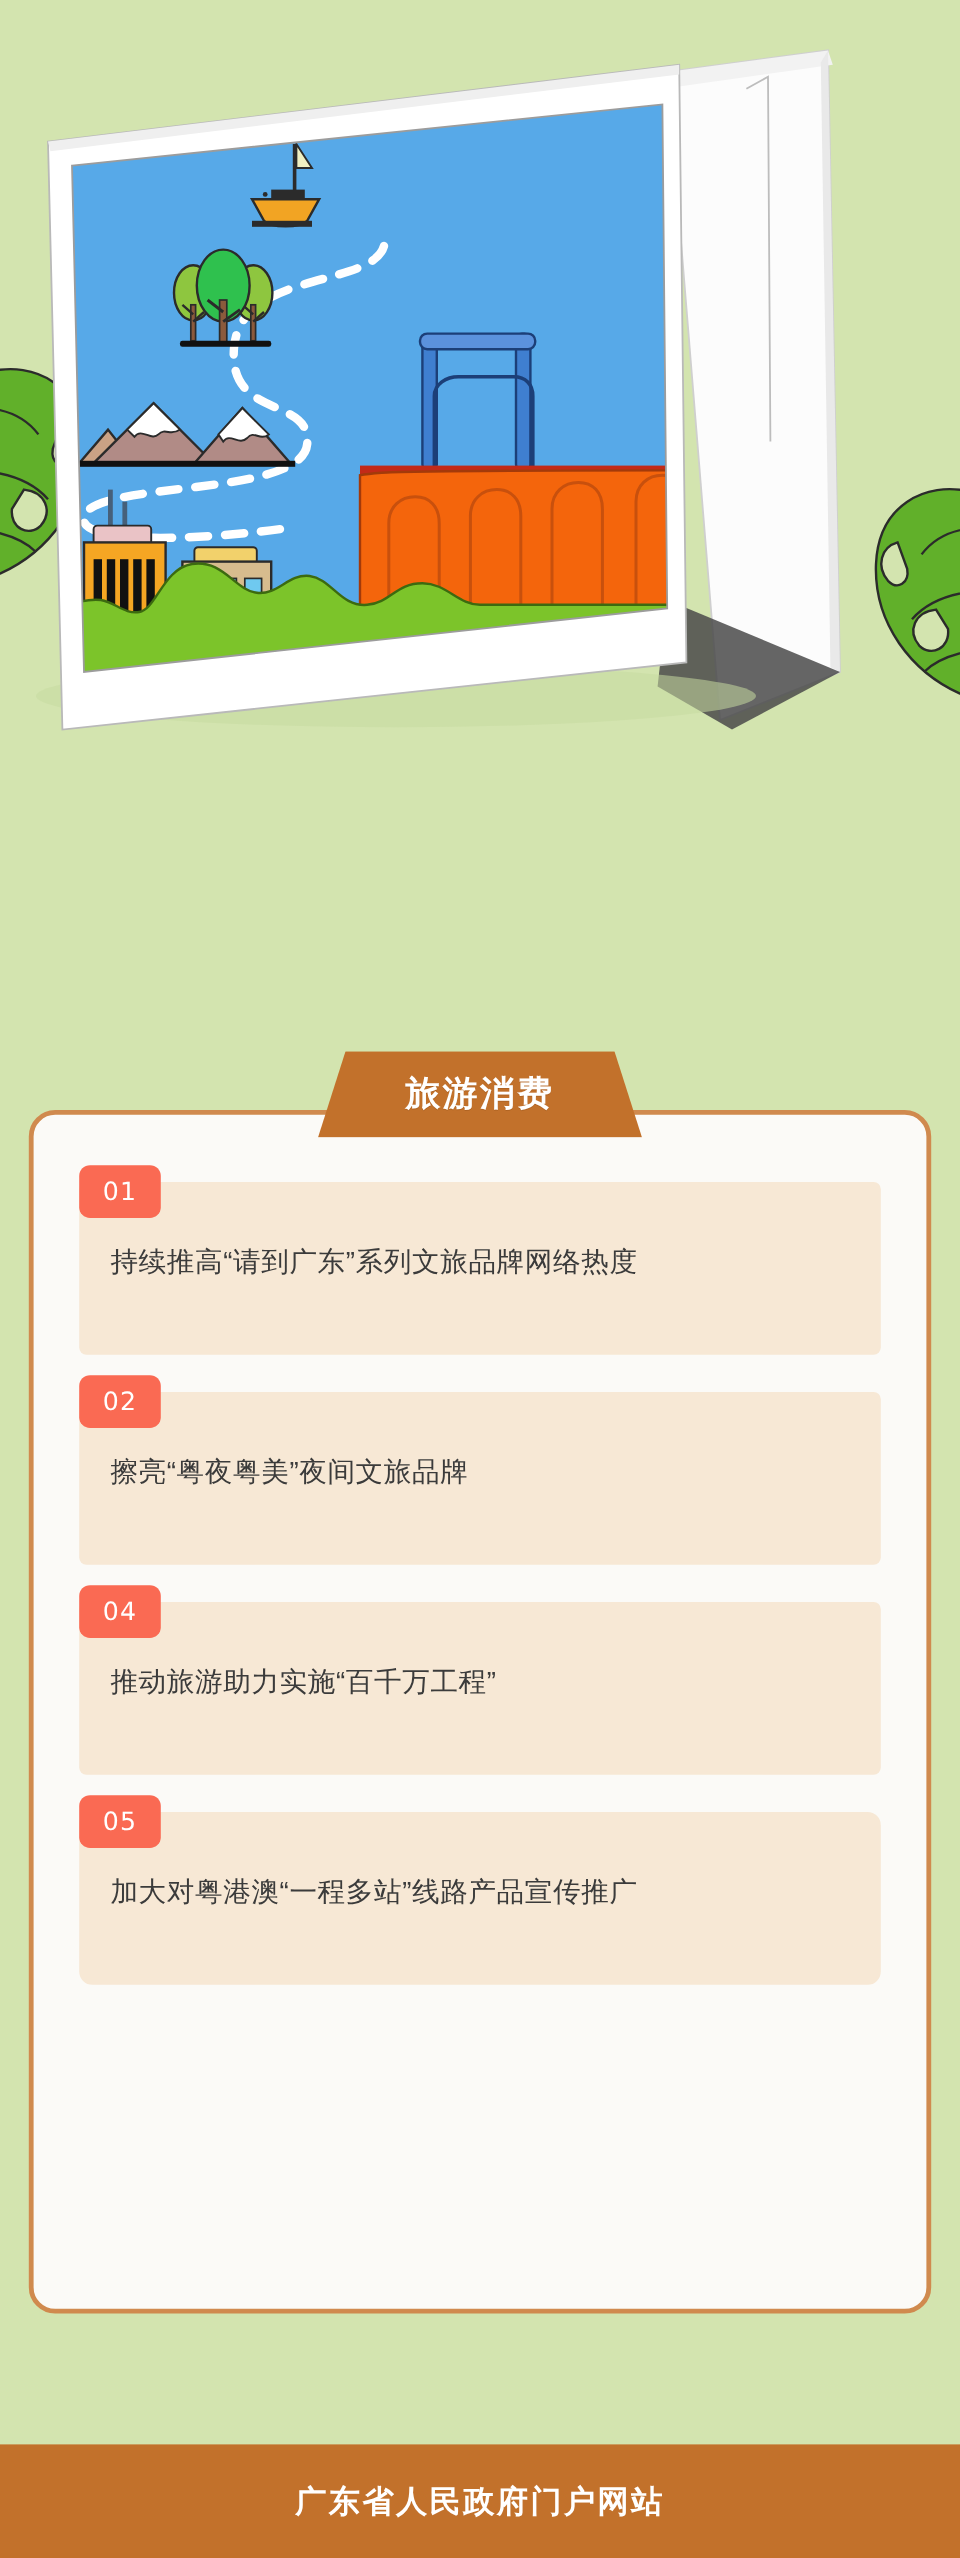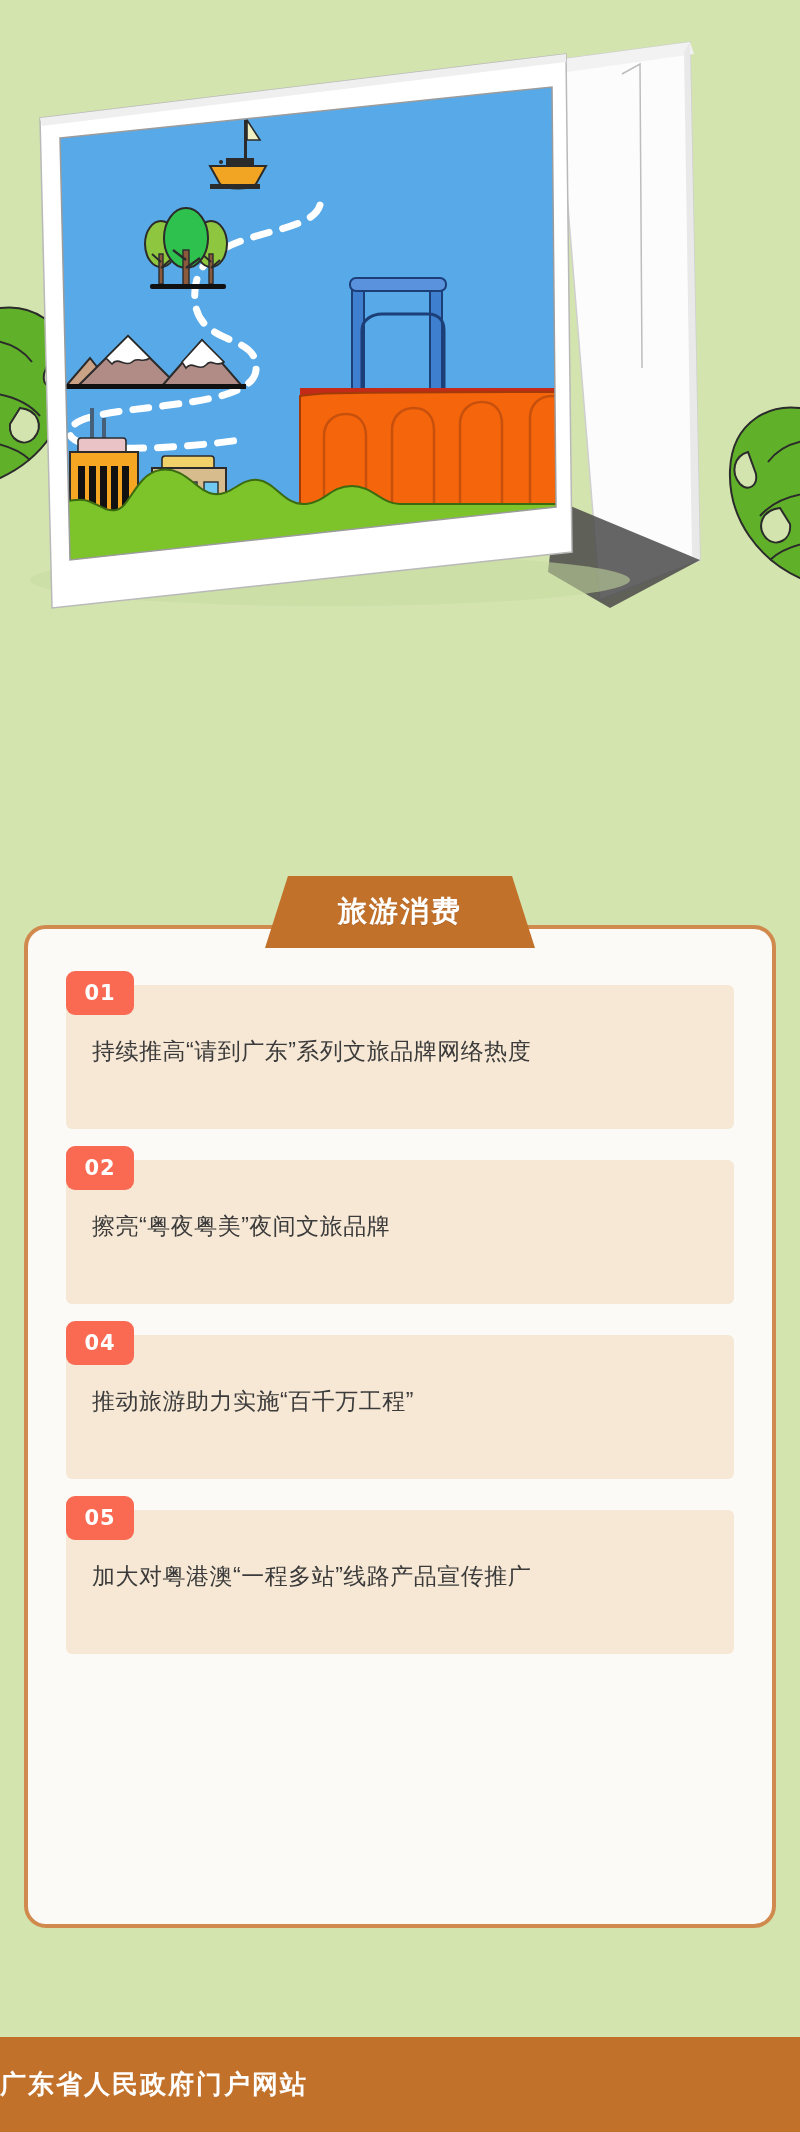--- a/index.html
+++ b/index.html
@@ -50,40 +50,40 @@
 
   .item {
     position:relative;
     width:100%;
     background:#f7e8d5;
     border-radius:6px;
     margin-bottom:31px;
     padding:49px 26px 31px 26px;
     min-height:144px;
   }
-  .item:last-child { margin-bottom:0; }
+  .item:last-child { margin-bottom:0;border-radius:11px; }
   .badge {
     position:absolute; left:0px; top:-14px;
     width:68px; height:44px;
     background:#fa6a53;
     border-radius:9px;
     display:flex; align-items:center; justify-content:center;
-    color:#ffffff; font-size:21px; font-weight:700; letter-spacing:1px;
+    color:#ffffff; font-size:21px; font-weight:400; letter-spacing:1px;
     font-family:"DejaVu Sans","Liberation Sans",sans-serif;
   }
   .item-text {
     font-size:23px; color:#3b3b3b; font-weight:normal;
     letter-spacing:.5px; line-height:1.5;
   }
 
   
   .footer {
     position:absolute; left:0; bottom:0; width:800px; height:95px;
     background:#c2712b;
-    display:flex; align-items:center; justify-content:flex-start;
+    display:flex; align-items:center; justify-content:center;
     z-index:8;
   }
   .footer-text {
     color:#ffffff; font-size:26px; font-weight:bold; letter-spacing:2px;
   }
 </style>
 </head>
 <body>
 
 <div class="page">

